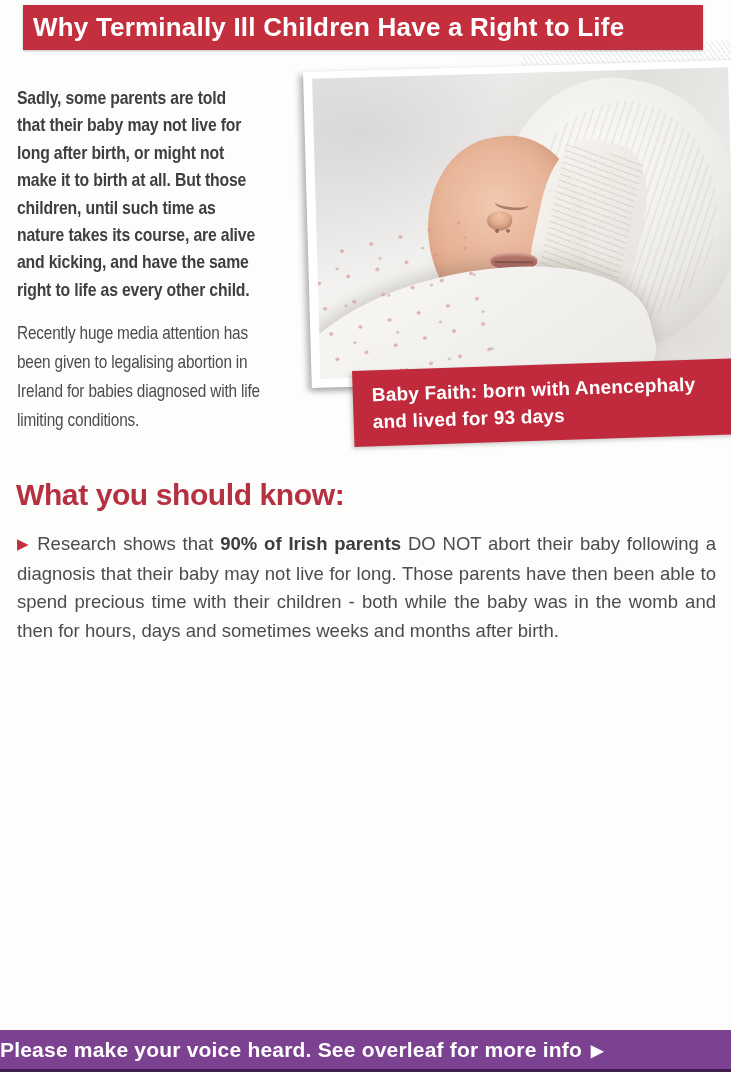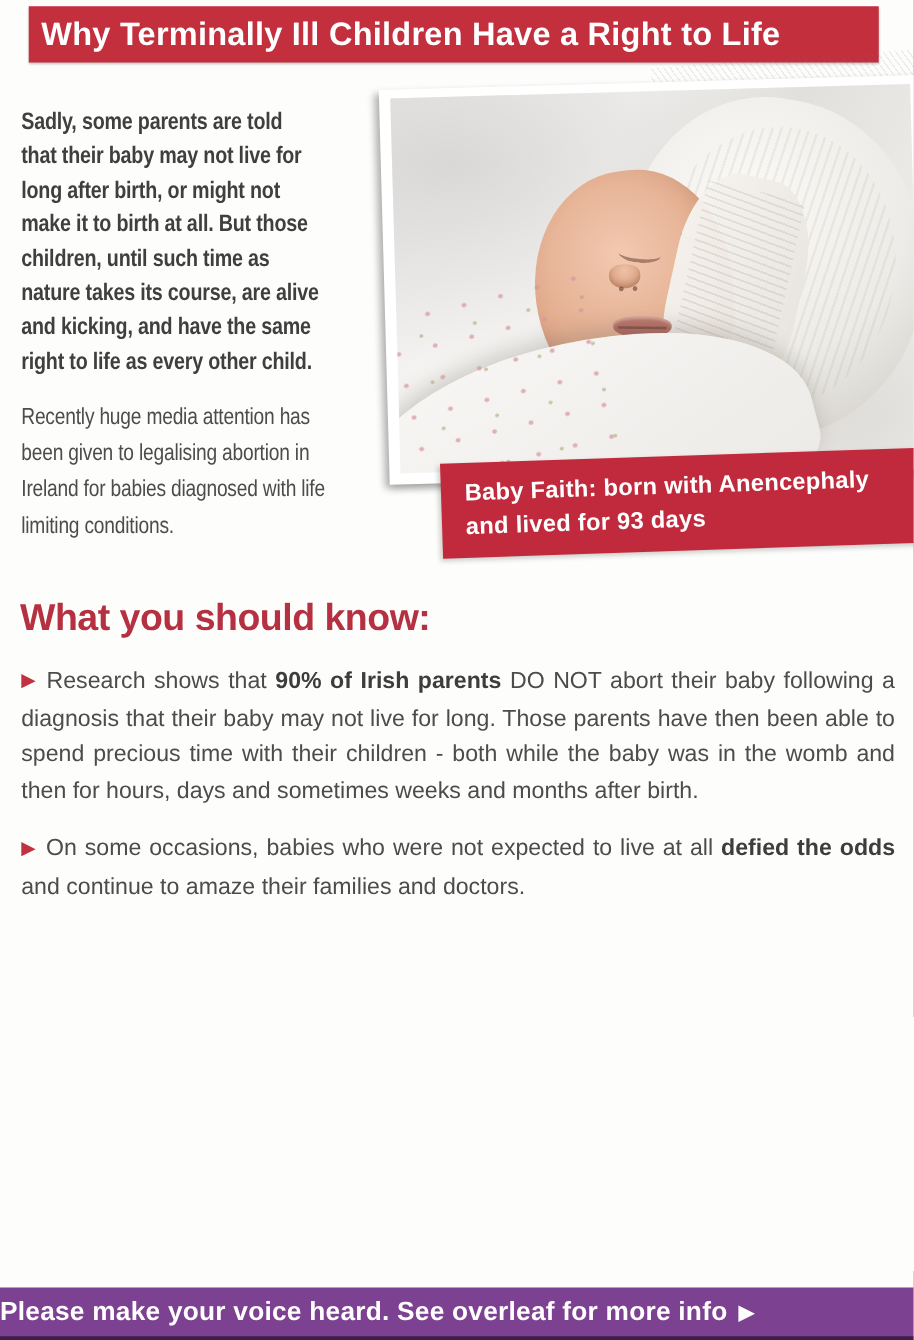--- a/index.html
+++ b/index.html
@@ -237,21 +237,20 @@
 
   <div class="caption">
     <span class="caption-text">Baby Faith: born with Anencephaly
 and lived for 93 days</span>
   </div>
 
   <div class="section-heading">What you should know:</div>
 
   <div class="bullets">
       <div class="bullet"><span class="arrow">▶</span><span>Research shows that </span><span class="bold">90% of Irish parents</span><span> DO NOT abort their baby following a diagnosis that their baby may not live for long. Those parents have then been able to spend precious time with their children - both while the baby was in the womb and then for hours, days and sometimes weeks and months after birth.</span></div>
-      <div class="bullet"><span class="arrow">▶</span><span>On some occasions, babies who were not expected to live at all </span><span class="bold">defied the odds</span><span> and continue to amaze their families and doctors.</span></div>
     </div>
 
   <div class="footer">
     <div class="footer-text">
       <span>Please make your voice heard. See overleaf for more info</span><span class="footer-arrow">▶</span>
     </div>
   </div>
 
 </div>
 

